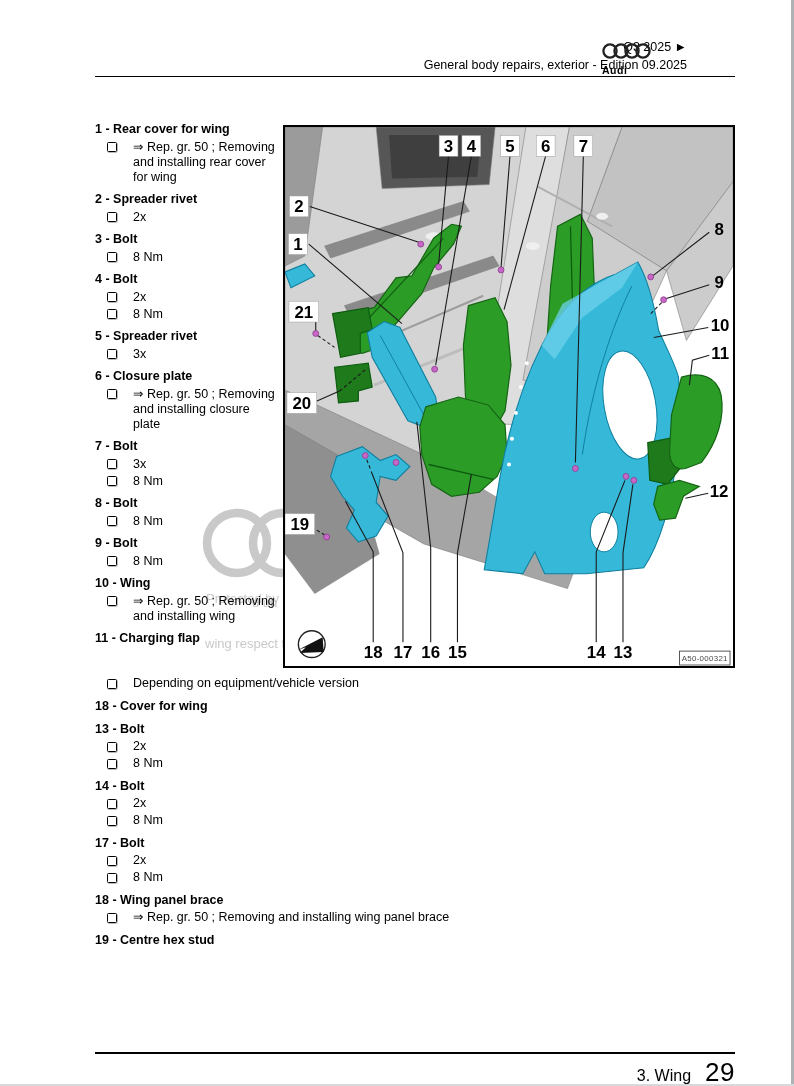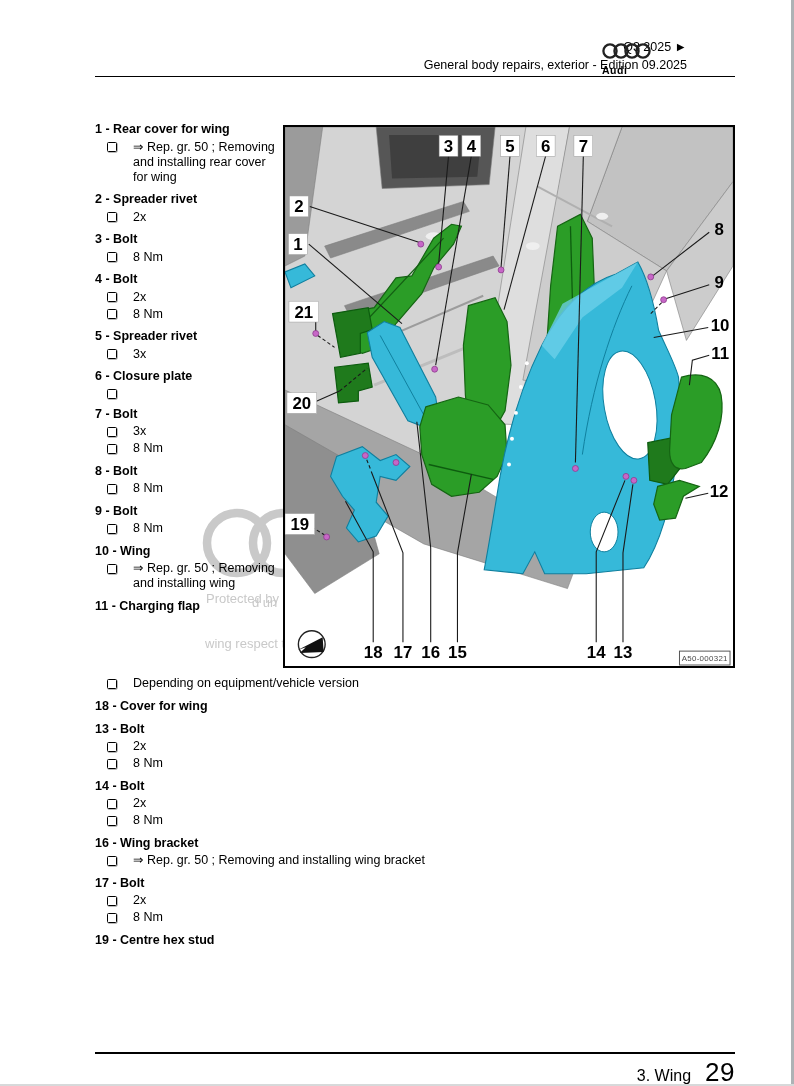--- a/index.html
+++ b/index.html
@@ -300,20 +300,21 @@
           <div class="item-title">5 - Spreader rivet</div>
           <div class="sub">
             <span class="cbx"></span>
             <div class="sub-text">3x</div>
           </div>
         </div>
         <div class="item">
           <div class="item-title">6 - Closure plate</div>
           <div class="sub">
             <span class="cbx"></span>
+            <div class="sub-text">⇒ Rep. gr.  50 ; Removing and installing closure plate</div>
           </div>
         </div>
         <div class="item">
           <div class="item-title">7 - Bolt</div>
           <div class="sub">
             <span class="cbx"></span>
             <div class="sub-text">3x</div>
           </div>
           <div class="sub">
             <span class="cbx"></span>
@@ -367,35 +368,35 @@
           <div class="sub">
             <span class="cbx"></span>
             <div class="sub-text">2x</div>
           </div>
           <div class="sub">
             <span class="cbx"></span>
             <div class="sub-text">8 Nm</div>
           </div>
         </div>
         <div class="item">
-          <div class="item-title">16 - Wing bracket</div>
-          <div class="sub">
-            <span class="cbx"></span>
-            <div class="sub-text">⇒ Rep. gr.  50 ; Removing and installing wing bracket</div>
-          </div>
-        </div>
-        <div class="item">
           <div class="item-title">17 - Bolt</div>
           <div class="sub">
             <span class="cbx"></span>
             <div class="sub-text">2x</div>
           </div>
           <div class="sub">
             <span class="cbx"></span>
             <div class="sub-text">8 Nm</div>
+          </div>
+        </div>
+        <div class="item">
+          <div class="item-title">18 - Wing panel brace</div>
+          <div class="sub">
+            <span class="cbx"></span>
+            <div class="sub-text">⇒ Rep. gr.  50 ; Removing and installing wing panel brace</div>
           </div>
         </div>
         <div class="item">
           <div class="item-title">19 - Centre hex stud</div>
         </div>
       </div>
   </div>
 
   <div class="footer">
     <div class="footer-inner">

